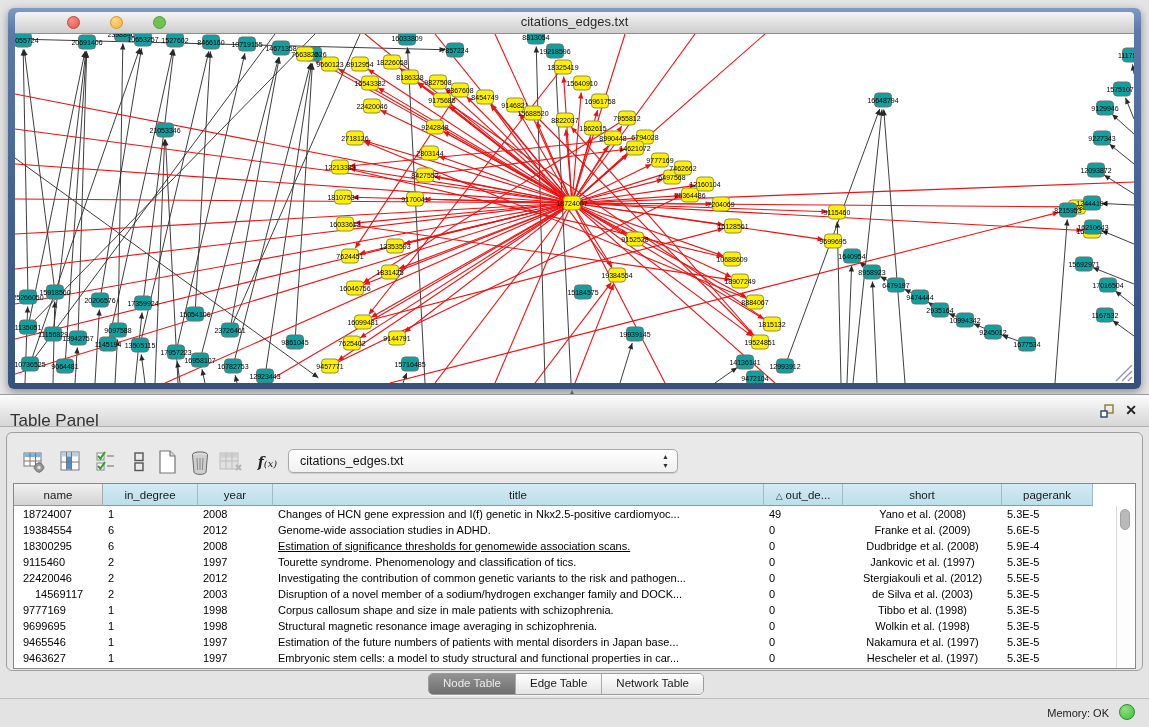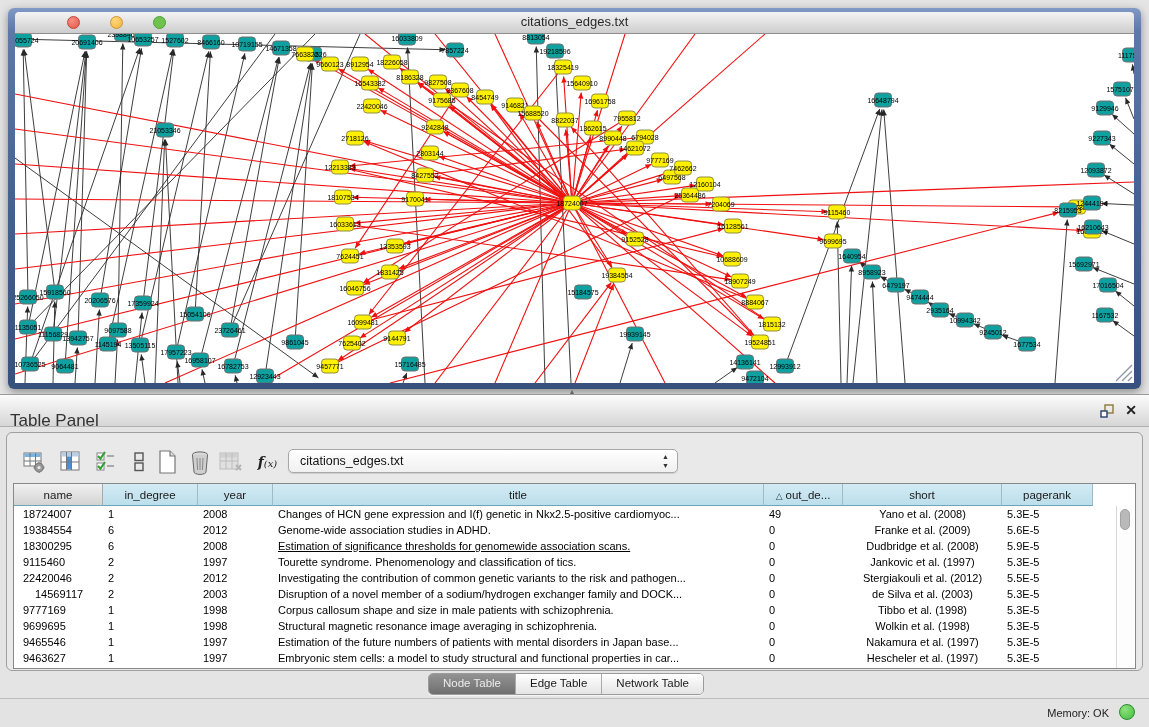--- a/index.html
+++ b/index.html
@@ -957,21 +957,21 @@
           <div class="tcell center" style="width: 159px;">Franke et al. (2009)</div>
           <div class="tcell" style="width: 91px;">5.6E-5</div>
         </div>
         <div class="trow">
           <div class="tcell" style="width: 89px; padding-left: 9px;">18300295</div>
           <div class="tcell" style="width: 95px;">6</div>
           <div class="tcell" style="width: 75px;">2008</div>
           <div class="tcell" style="width: 491px; text-decoration: underline;">Estimation of significance thresholds for genomewide association scans.</div>
           <div class="tcell" style="width: 79px;">0</div>
           <div class="tcell center" style="width: 159px;">Dudbridge et al. (2008)</div>
-          <div class="tcell" style="width: 91px;">5.9E-5</div>
+          <div class="tcell" style="width: 91px;">5.9E-4</div>
         </div>
         <div class="trow">
           <div class="tcell" style="width: 89px; padding-left: 9px;">9115460</div>
           <div class="tcell" style="width: 95px;">2</div>
           <div class="tcell" style="width: 75px;">1997</div>
           <div class="tcell" style="width: 491px;">Tourette syndrome. Phenomenology and classification of tics.</div>
           <div class="tcell" style="width: 79px;">0</div>
           <div class="tcell center" style="width: 159px;">Jankovic et al. (1997)</div>
           <div class="tcell" style="width: 91px;">5.3E-5</div>
         </div>

